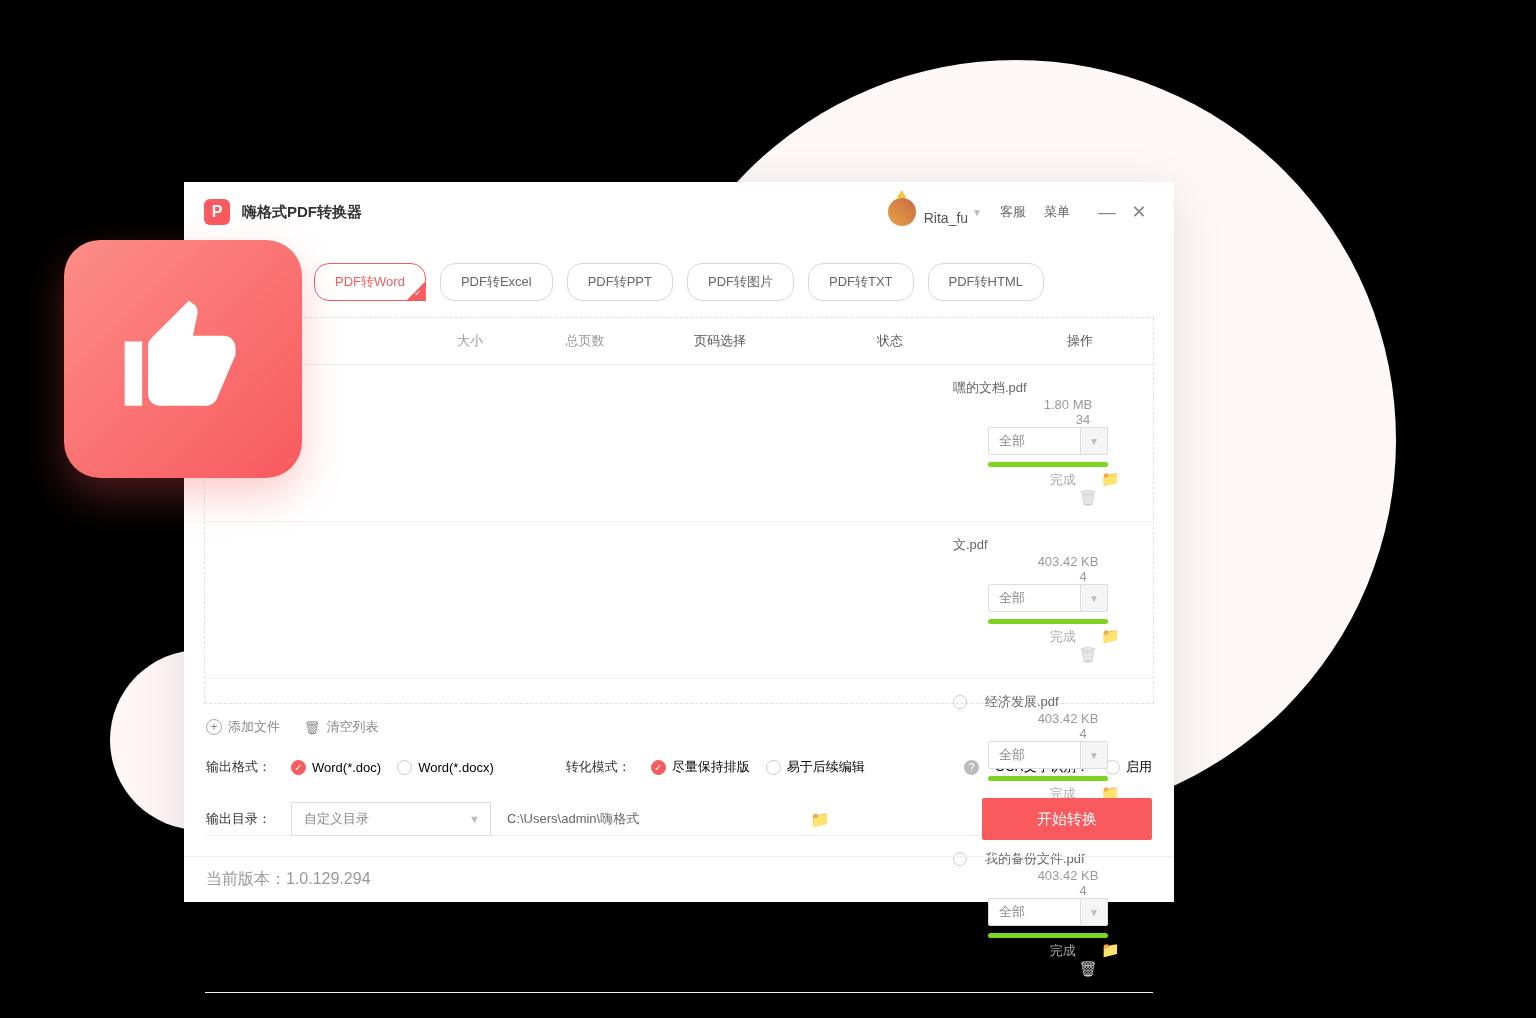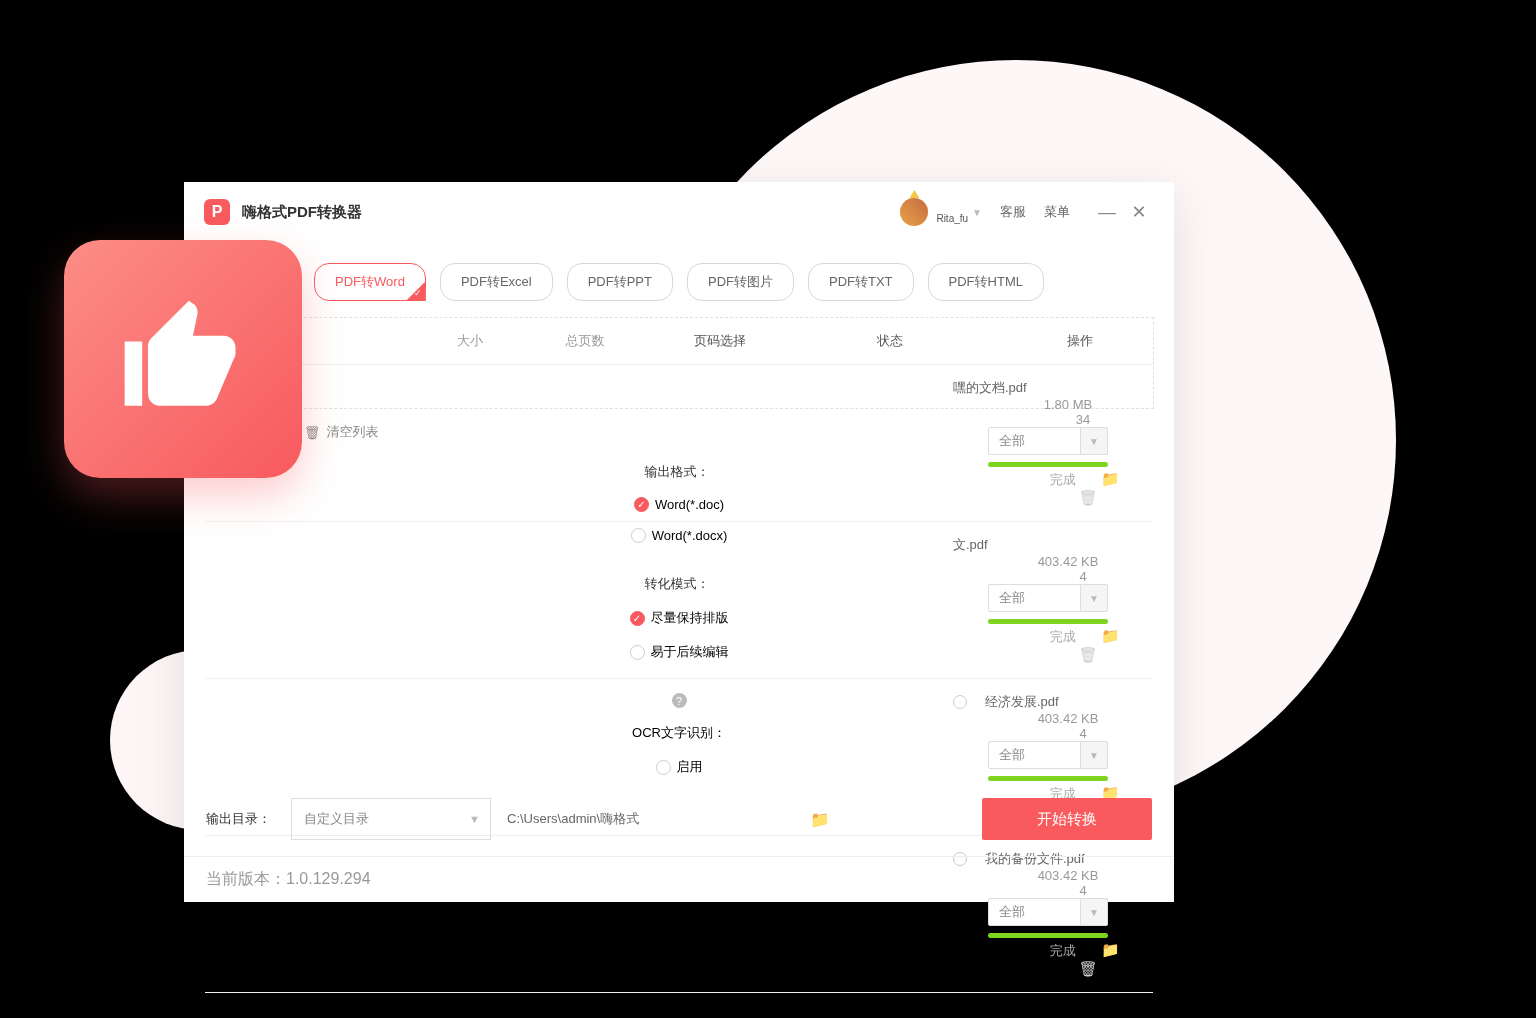--- a/index.html
+++ b/index.html
@@ -101,21 +101,21 @@
       content: "";
       position: absolute;
       top: -8px;
       left: 9px;
       width: 10px;
       height: 8px;
       background: #F5C842;
       clip-path: polygon(50% 0, 100% 100%, 0 100%);
     }
     .username {
-      font-size: 10px;
+      font-size: 14px;
       color: #555;
       margin-right: 4px;
       margin-top: 12px;
     }
     .dropdown-arrow {
       color: #bbb;
       font-size: 10px;
       margin-right: 18px;
     }
     .topbar-link {
@@ -283,21 +283,20 @@
       justify-content: center;
       font-size: 12px;
       line-height: 1;
     }
     .options-row {
       display: flex;
       align-items: center;
       padding: 14px 22px 6px;
       font-size: 13px;
       gap: 16px;
-      flex-direction: column;
     }
     .opt-label {
       color: #333;
       font-weight: 500;
       margin-right: 4px;
     }
     .radio-opt {
       display: flex;
       align-items: center;
       gap: 6px;
@@ -334,21 +333,21 @@
     }
     .output-row {
       display: flex;
       align-items: center;
       padding: 16px 22px;
       gap: 16px;
       font-size: 13px;
     }
     .dir-select {
       border: 1px solid #ddd;
-      height: 42px;
+      height: 34px;
       width: 200px;
       padding: 0 12px;
       display: flex;
       align-items: center;
       color: #888;
       position: relative;
     }
     .dir-arrow {
       position: absolute;
       right: 10px;

